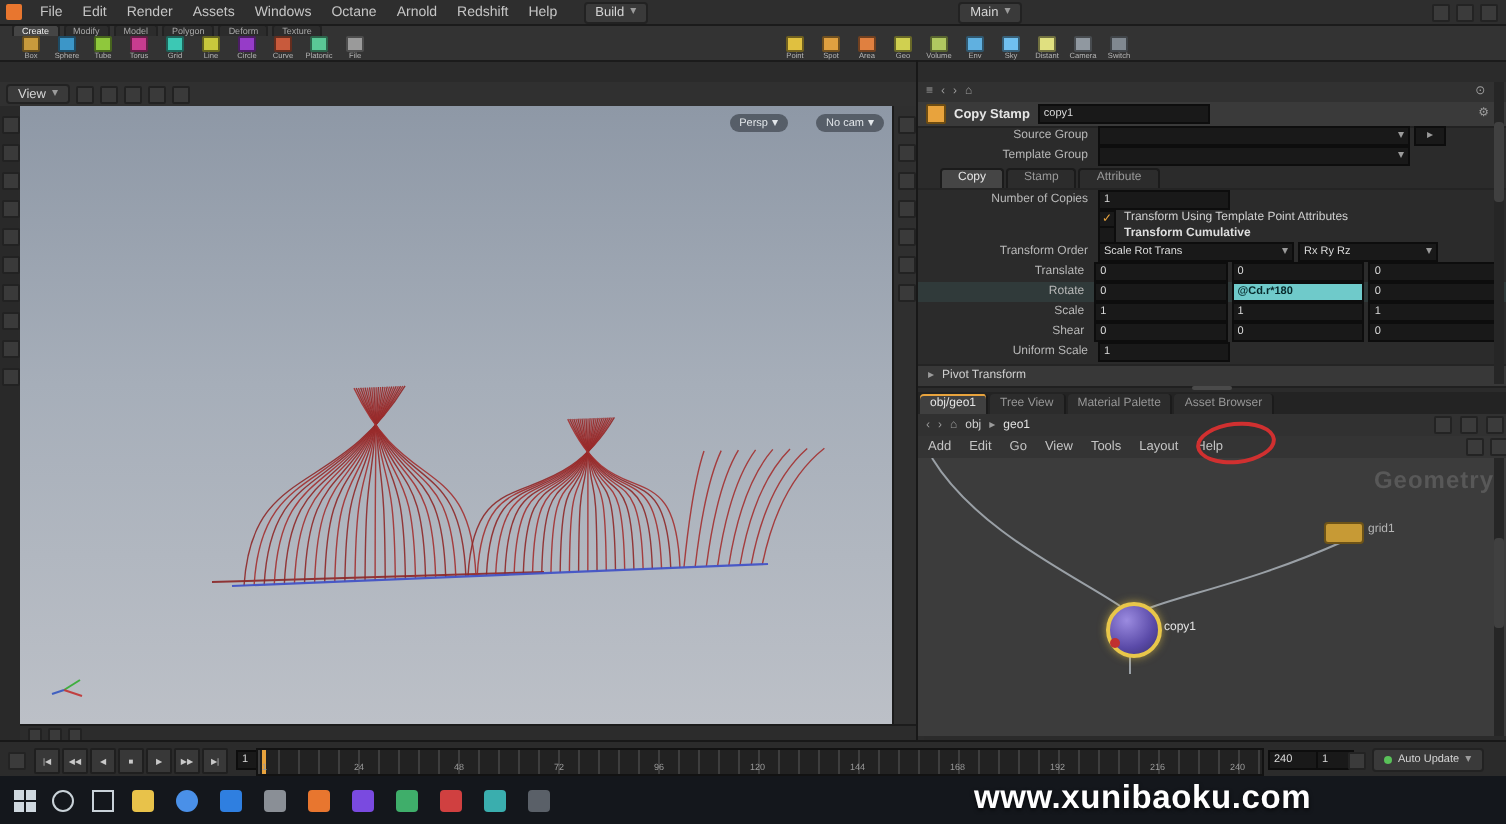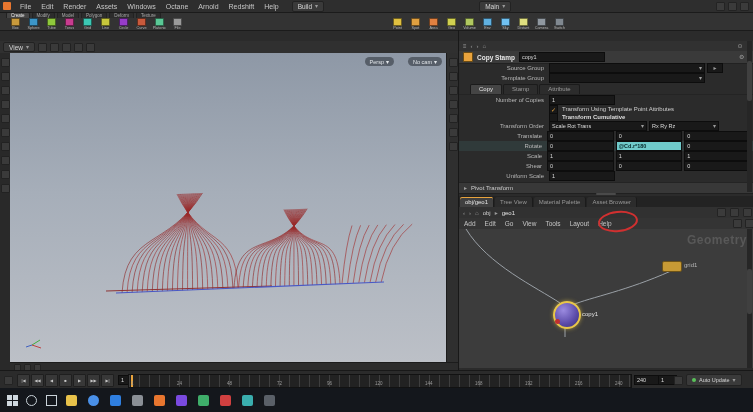--- a/index.html
+++ b/index.html
@@ -564,15 +564,16 @@
     <span class="appicon" style="background:#e8c24a;"></span>
     <span class="appicon" style="background:#4a90e8;border-radius:50%;"></span>
     <span class="appicon" style="background:#2f7fe0;"></span>
     <span class="appicon" style="background:#8a8f96;"></span>
     <span class="appicon" style="background:#e8762f;"></span>
     <span class="appicon" style="background:#7a4ae0;"></span>
     <span class="appicon" style="background:#3fae6a;"></span>
     <span class="appicon" style="background:#d04040;"></span>
     <span class="appicon" style="background:#3aaeae;"></span>
     <span class="appicon" style="background:#5a6068;"></span>
+    <span class="watermark">www.xunibaoku.com</span>
   </div>
 
 </div>
 
 </body></html>

